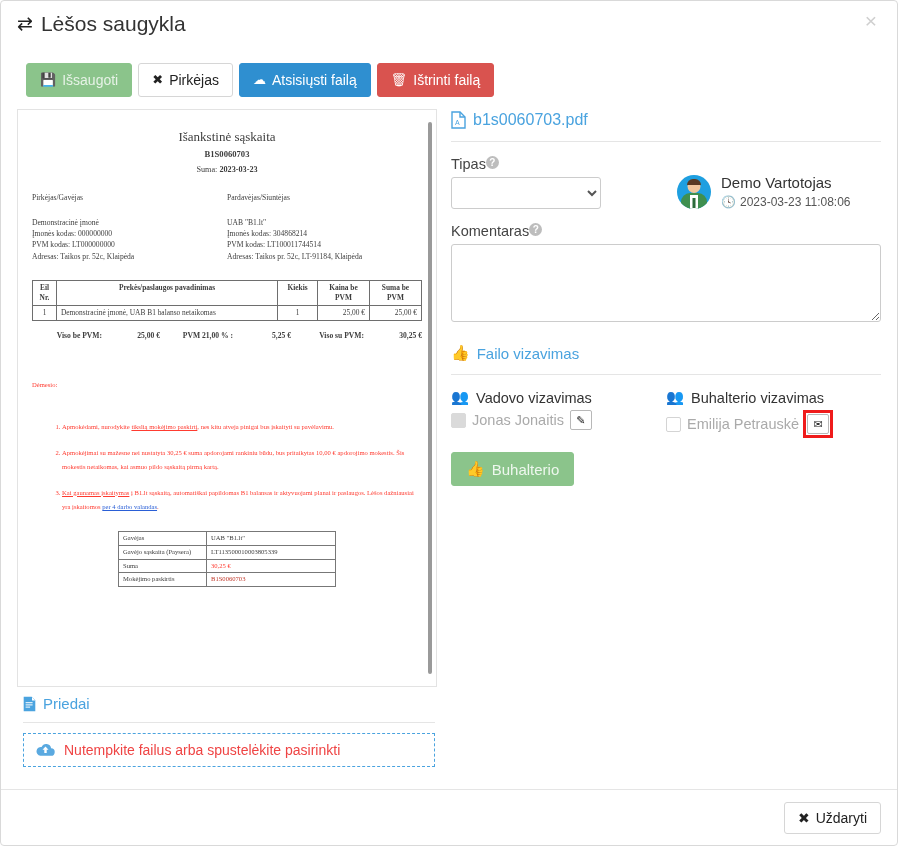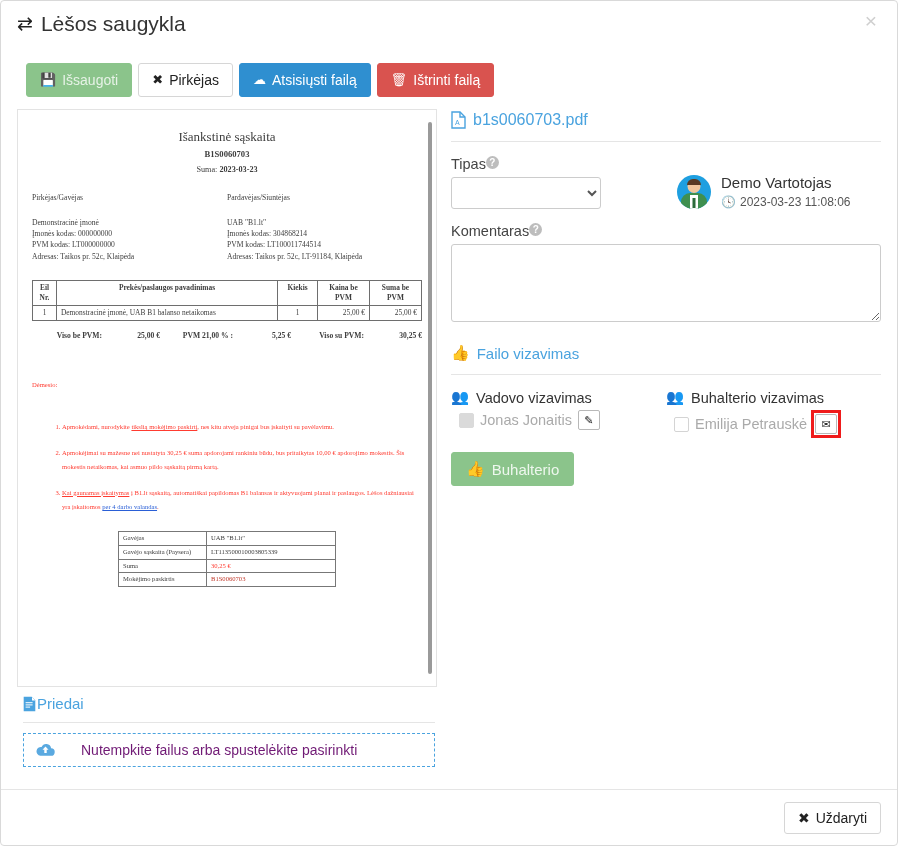--- a/index.html
+++ b/index.html
@@ -249,21 +249,21 @@
   }
   .viz-row { display: flex; gap: 0; margin-top: 2px; }
   .viz-col { width: 50%; }
   .viz-head {
     font-size: 14.5px; color: #333;
     display: flex; align-items: center; gap: 7px;
     margin-bottom: 4px;
   }
   .viz-person {
     display: flex; align-items: center; gap: 6px;
-    font-size: 14.5px; color: #aaa; margin-left: 8px;
+    font-size: 14.5px; color: #aaa;
   }
   .cbox {
     width: 15px; height: 15px;
     background: #dadada; border: 1px solid #dadada;
     border-radius: 2px; flex: 0 0 15px;
     cursor: pointer;
   }
   .cbox.light { background: #fff; border: 1px solid #d4d4d4; }
   .mini-btn {
     width: 22px; height: 20px;
@@ -284,30 +284,30 @@
     border: 1px solid #8bc48b; border-radius: 3px;
     font-size: 15px; padding: 7px 14px;
     margin-top: 14px;
     display: inline-flex; align-items: center; gap: 7px;
     cursor: pointer;
     font-family: "Liberation Sans", sans-serif;
   }
   
   .attach { padding: 0 16px 0 22px; margin-top: 12px; }
   .attach-title {
-    display: flex; align-items: center; gap: 1px;
+    display: flex; align-items: center; gap: 7px;
     color: #4aa3df; font-size: 15px;
   }
   .attach-hr { border: none; border-top: 1px solid #e5e5e5; margin: 10px 0 10px 0; width: 412px; }
   .dropzone {
     width: 412px; height: 34px;
     border: 1px dashed #4aa3df;
-    display: flex; align-items: center; gap: 26px;
+    display: flex; align-items: center; gap: 9px;
     padding: 0 12px;
-    color: #701a75; font-size: 14px;
+    color: #ef4444; font-size: 14px;
     cursor: pointer;
   }
   
   .modal-footer {
     position: absolute;
     left: 0; right: 0; bottom: 0;
     height: 56px;
     border-top: 1px solid #e5e5e5;
     display: flex; justify-content: flex-end; align-items: center;
     padding-right: 16px;

